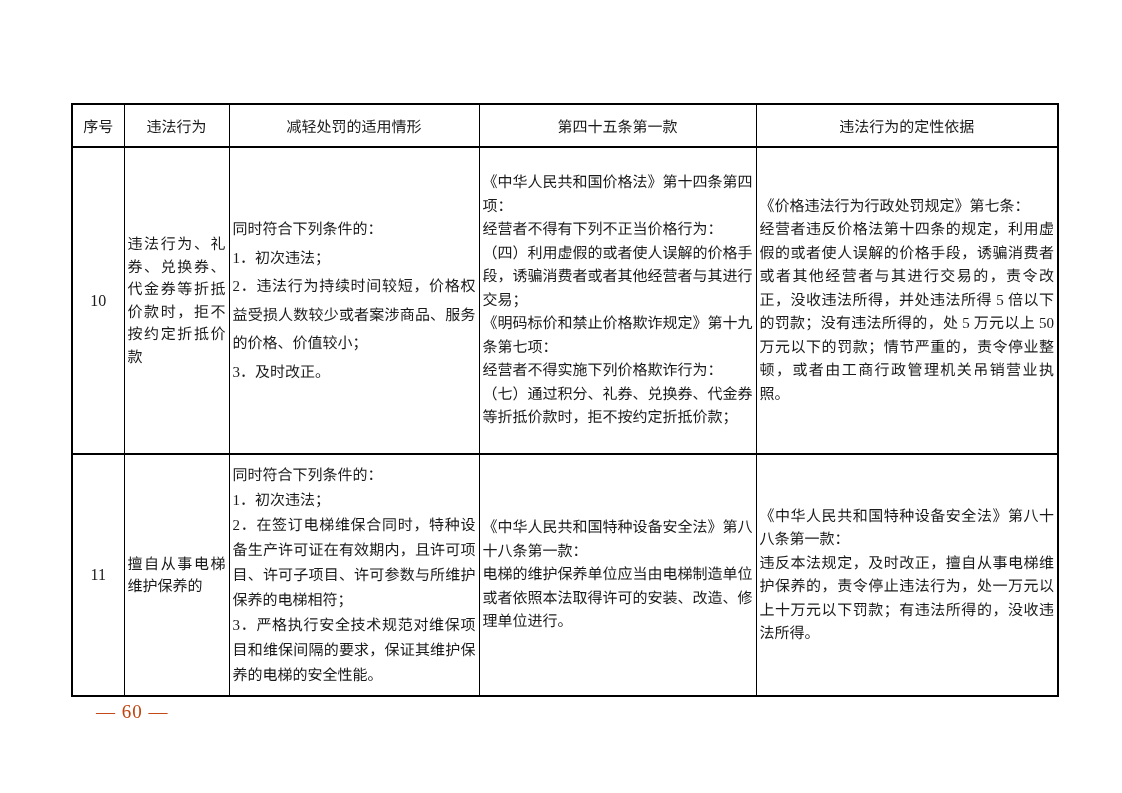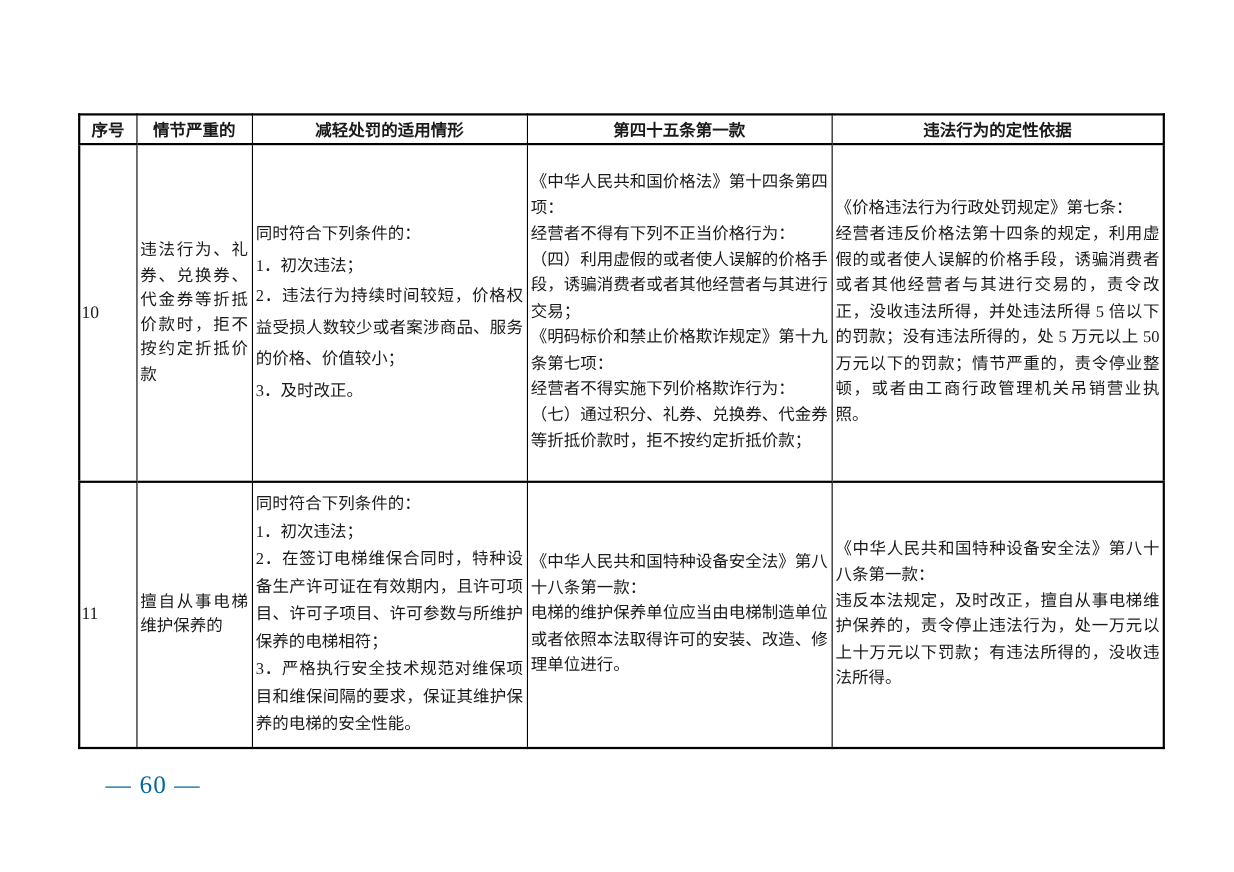--- a/index.html
+++ b/index.html
@@ -23,70 +23,71 @@
     table-layout: fixed;
     border: 2px solid #000;
   }
   .doc-table th, .doc-table td {
     border: 1px solid #000;
     box-sizing: border-box;
     overflow: hidden;
   }
   .doc-table thead th {
     border-bottom: 2px solid #000;
-    height: 27px;
-    font-weight: bold;
+    height: 43px;
+    font-weight: normal;
     font-size: 15px;
     vertical-align: middle;
     padding: 0 2px;
   }
   .row-10 { height: 307px; }
   .row-11 { height: 242px; }
   .row-11 td { border-top: 2px solid #000; }
   td.c-index {
+    text-align: center;
     vertical-align: middle;
     font-size: 16px;
   }
   td.c-text {
     text-align: justify;
     text-justify: inter-character;
     vertical-align: middle;
     white-space: pre-line;
     font-size: 15px;
     padding: 2px 3px;
   }
   .lh22 { line-height: 22.5px; }
   .lh23 { line-height: 23.5px; }
   .lh25 { line-height: 25px; }
   .lh28 { line-height: 28.5px; }
   .page-number {
     position: absolute;
     left: 96px;
     top: 701px;
-    font-size: 23px;
+    font-size: 19px;
     letter-spacing: 1px;
-    color: #0369a1;
+    color: #c2410c;
     text-align: right;
   }
 </style>
 </head>
 <body>
 
 <table class="doc-table">
   <colgroup>
     <col style="width:52px">
     <col style="width:105px">
     <col style="width:250px">
     <col style="width:277px">
     <col style="width:302px">
   </colgroup>
   <thead>
     <tr>
       <th>序号</th>
-      <th>情节严重的</th>
+      <th>违法行为</th>
       <th>减轻处罚的适用情形</th>
       <th>第四十五条第一款</th>
       <th>违法行为的定性依据</th>
     </tr>
   </thead>
   <tbody>
     <tr class="row-10">
       <td class="c-index">10</td>
       <td class="c-text lh22">违法行为、礼券、兑换券、代金券等折抵价款时，拒不按约定折抵价款</td>
       <td class="c-text lh28">同时符合下列条件的：

